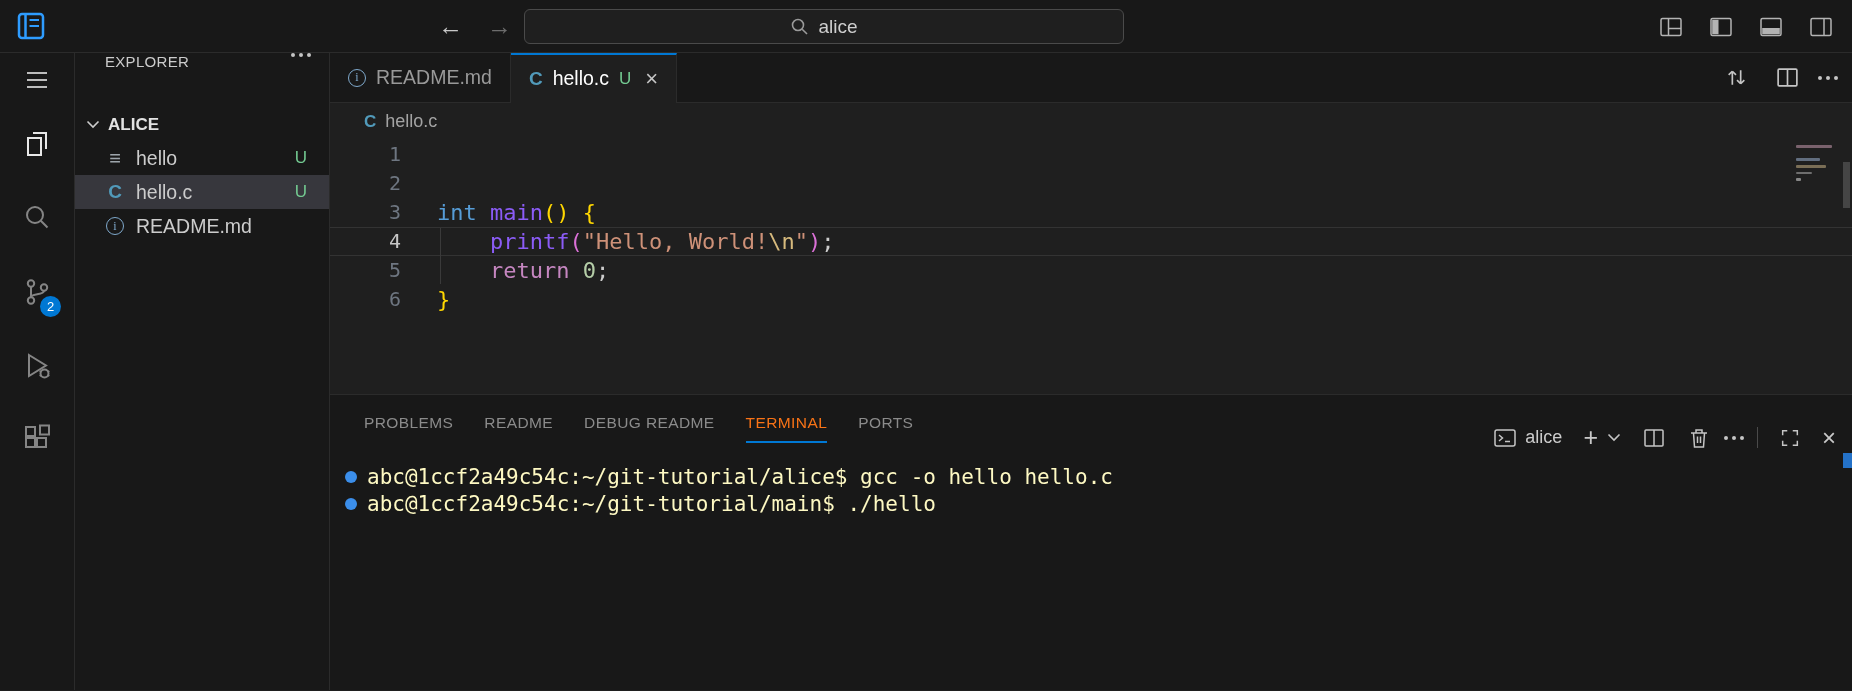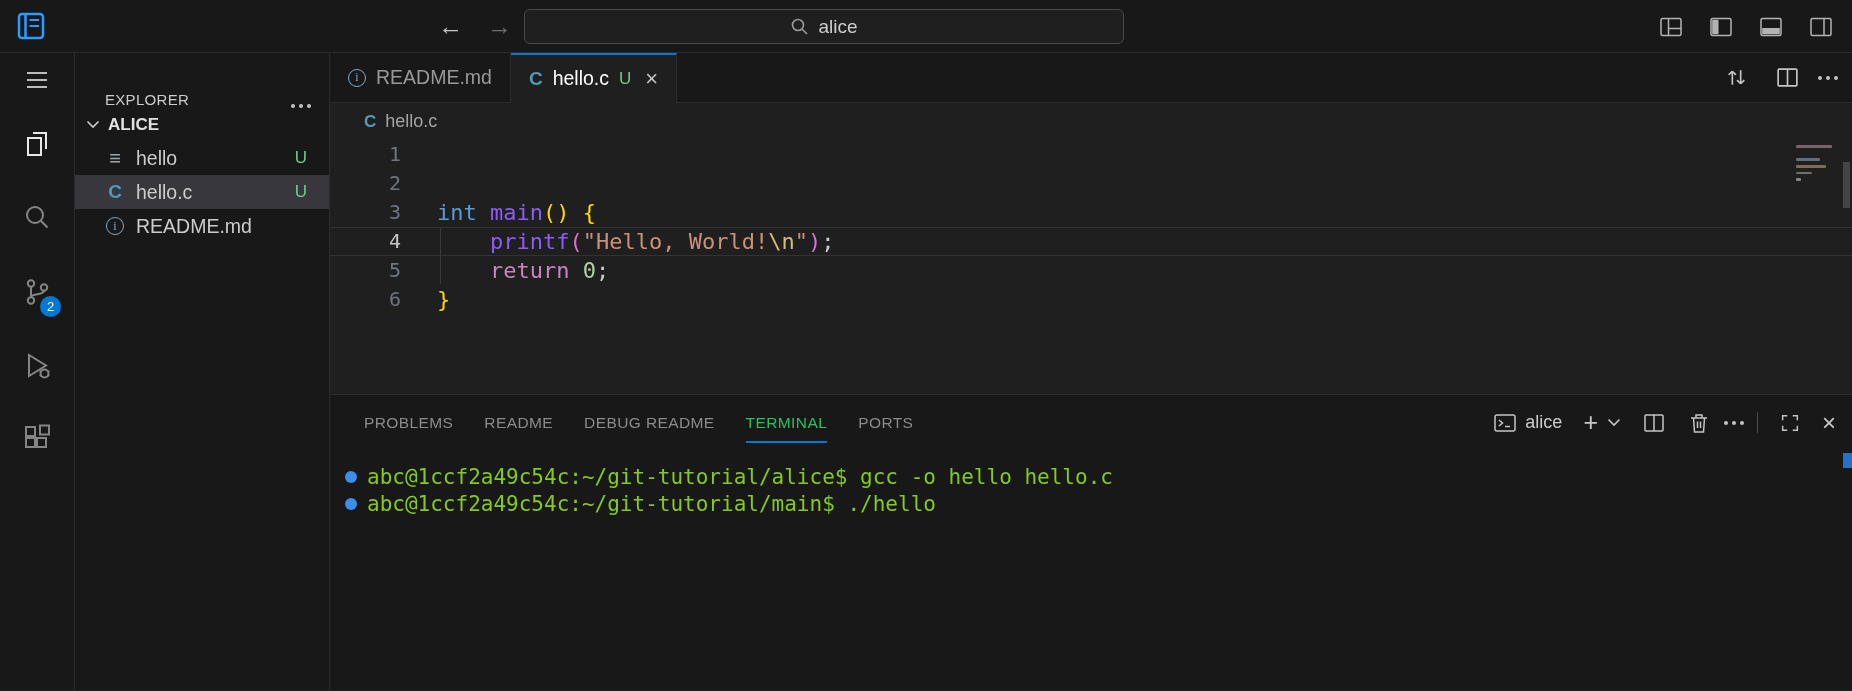--- a/index.html
+++ b/index.html
@@ -22,21 +22,21 @@
   
   .activitybar{width:75px;background:#181818;border-right:1px solid #2b2b2b;display:flex;flex-direction:column;align-items:center;flex-shrink:0}
   .ab-item{width:100%;height:74px;display:flex;align-items:center;justify-content:center;position:relative;cursor:pointer}
   .ab-item.menu{height:54px}
   .badge{position:absolute;right:13px;bottom:12px;min-width:21px;height:21px;border-radius:50%;background:#0078d4;color:#fff;font-size:13px;display:flex;align-items:center;justify-content:center}
   .hamburger{display:flex;flex-direction:column;gap:5px}
   .hamburger div{width:20px;height:2px;background:#bdbdbd}
 
   
   .sidebar{width:255px;background:#181818;border-right:1px solid #2b2b2b;flex-shrink:0;display:flex;flex-direction:column}
-  .sidebar-header{height:55px;display:flex;align-items:flex-end;justify-content:space-between;padding:0 26px 0 30px;font-size:15px;color:#cccccc;letter-spacing:.3px}
+  .sidebar-header{height:55px;display:flex;align-items:flex-start;justify-content:space-between;padding:0 26px 0 30px;font-size:15px;color:#cccccc;letter-spacing:.3px}
   .section-row{height:33px;display:flex;align-items:center;gap:8px;padding-left:11px;font-weight:bold;font-size:17px;color:#e2e2e2;cursor:pointer}
   .file-row{height:34px;display:flex;align-items:center;padding-left:27px;font-size:19.5px;position:relative;cursor:pointer;color:#cccccc}
   .file-row.selected{background:#37373d}
   .file-icon{width:26px;display:flex;justify-content:center;margin-right:8px;flex-shrink:0}
   .git-letter{position:absolute;right:22px;color:#73c991;font-size:17px}
 
   
   .editor-col{flex:1;display:flex;flex-direction:column;background:#1f1f1f;min-width:0}
   .tabbar{height:50px;background:#181818;border-bottom:1px solid #2b2b2b;display:flex;align-items:stretch}
   .tab{display:flex;align-items:center;gap:10px;padding:0 18px;font-size:19.5px;color:#999;border-right:1px solid #2b2b2b;cursor:pointer;position:relative}
@@ -57,37 +57,37 @@
   .line-text{margin-left:36px}
   .tok-kw{color:#C586C0}.tok-type{color:#569CD6}.tok-fn{color:#8b5cf6}.tok-str{color:#CE9178}
   .tok-esc{color:#D7BA7D}.tok-num{color:#B5CEA8}.tok-pl{color:#cccccc}.tok-b1{color:#FFD700}.tok-b2{color:#DA70D6}
   .indent-guide{position:absolute;left:110px;top:88px;width:1px;height:56px;background:#3a3a3a}
   .minimap{position:absolute;right:16px;top:5px;width:40px}
   .minimap-bar{height:2.5px;margin-bottom:4.2px;border-radius:1px;opacity:.75}
   .scroll-thumb{position:absolute;right:2px;top:22px;width:7px;height:46px;background:rgba(140,140,140,.35)}
 
   
   .panel{height:296px;background:#181818;border-top:1px solid #2b2b2b;display:flex;flex-direction:column;position:relative}
-  .panel-header{height:55px;display:flex;align-items:center;padding:0 16px 0 34px;flex-shrink:0}
+  .panel-header{height:55px;display:flex;align-items:flex-end;padding:0 16px 0 34px;flex-shrink:0}
   .panel-tabs{display:flex;gap:31px;height:100%}
   .panel-tab{display:flex;align-items:center;font-size:15.5px;letter-spacing:.4px;color:#8b8b8b;cursor:pointer;position:relative;height:100%}
-  .panel-tab.active{color:#22c55e}
+  .panel-tab.active{color:#f97316}
   .panel-tab.active::after{content:'';position:absolute;left:0;right:0;bottom:7px;height:2px;background:#0078d4}
   .panel-controls{margin-left:auto;display:flex;align-items:center;gap:21px}
   .panel-controls svg,.panel-controls span{cursor:pointer}
   .shell-chip{display:flex;align-items:center;gap:8px;font-size:18px;color:#cccccc}
   .plus{font-size:25px;color:#c8c8c8;line-height:1}
   .vsep{width:1px;height:21px;background:#4a4a4a;cursor:default}
   .close-x{font-size:24px;color:#c8c8c8;line-height:1}
   .terminal{flex:1;padding:13px 0 0 15px;font-family:"DejaVu Sans Mono",monospace;font-size:21px;overflow:hidden}
   .term-line{display:flex;align-items:center;height:27px}
   .term-dec{width:12px;height:12px;border-radius:50%;margin-right:10px;flex-shrink:0}
   .term-dec.blue{background:#3b8eea}
   .term-dec.open{border:2px solid #7d7d7d}
-  .term-text{white-space:pre;color:#84cc16}
+  .term-text{white-space:pre;color:#fef9c3}
   .term-cursor{width:11px;height:22px;background:#cccccc;margin-left:1px}
   .term-indicator{position:absolute;right:0;top:58px;width:9px;height:15px;background:#2472c8}
 
   
   .dots{width:4px;height:4px;border-radius:50%;background:currentColor;box-shadow:-8px 0 0 currentColor,8px 0 0 currentColor;display:inline-block;color:#c5c5c5}
   .circle-i{width:18px;height:18px;border:1.5px solid #7fa9cc;color:#7fa9cc;border-radius:50%;display:inline-flex;align-items:center;justify-content:center;font-size:12px;flex-shrink:0}
   .circle-i i{font-style:normal;font-family:"Liberation Serif",serif}
   .c-icon{color:#519aba;font-weight:bold;font-size:19px}
   .c-icon.small{font-size:17px}
   .binary-icon{color:#9da5ab;font-size:20px}

